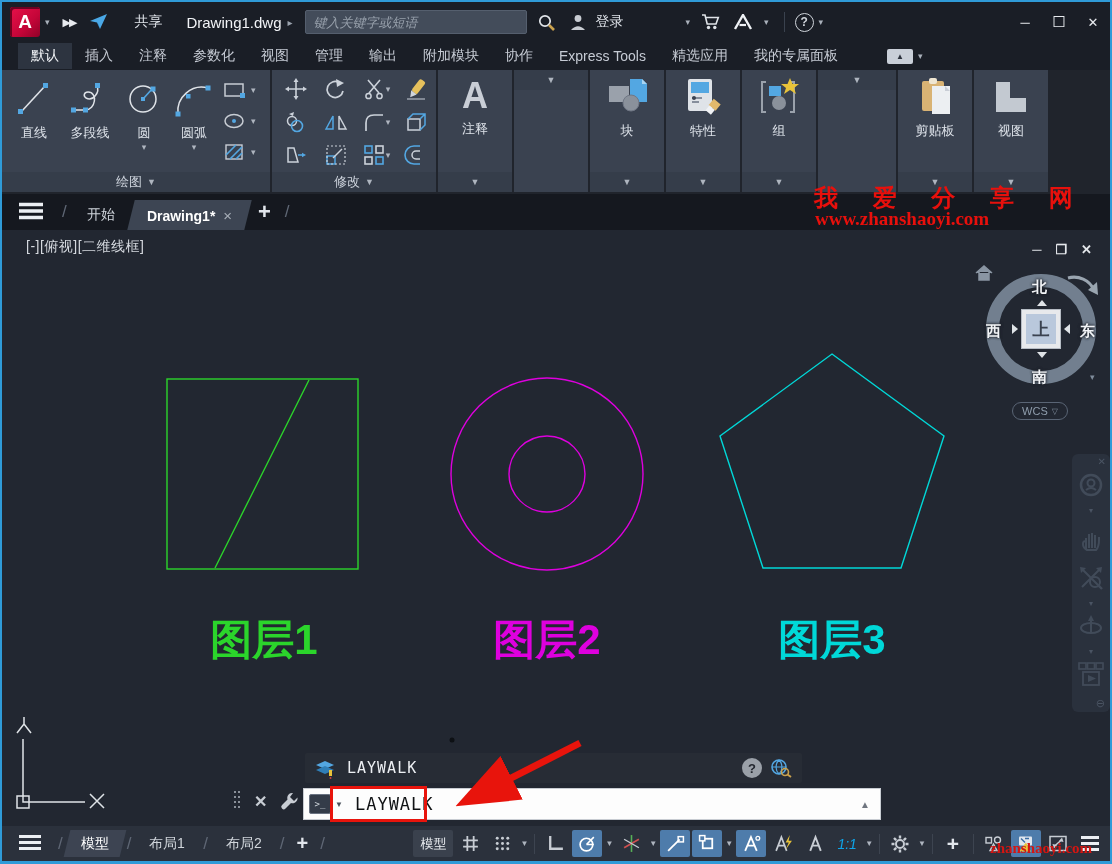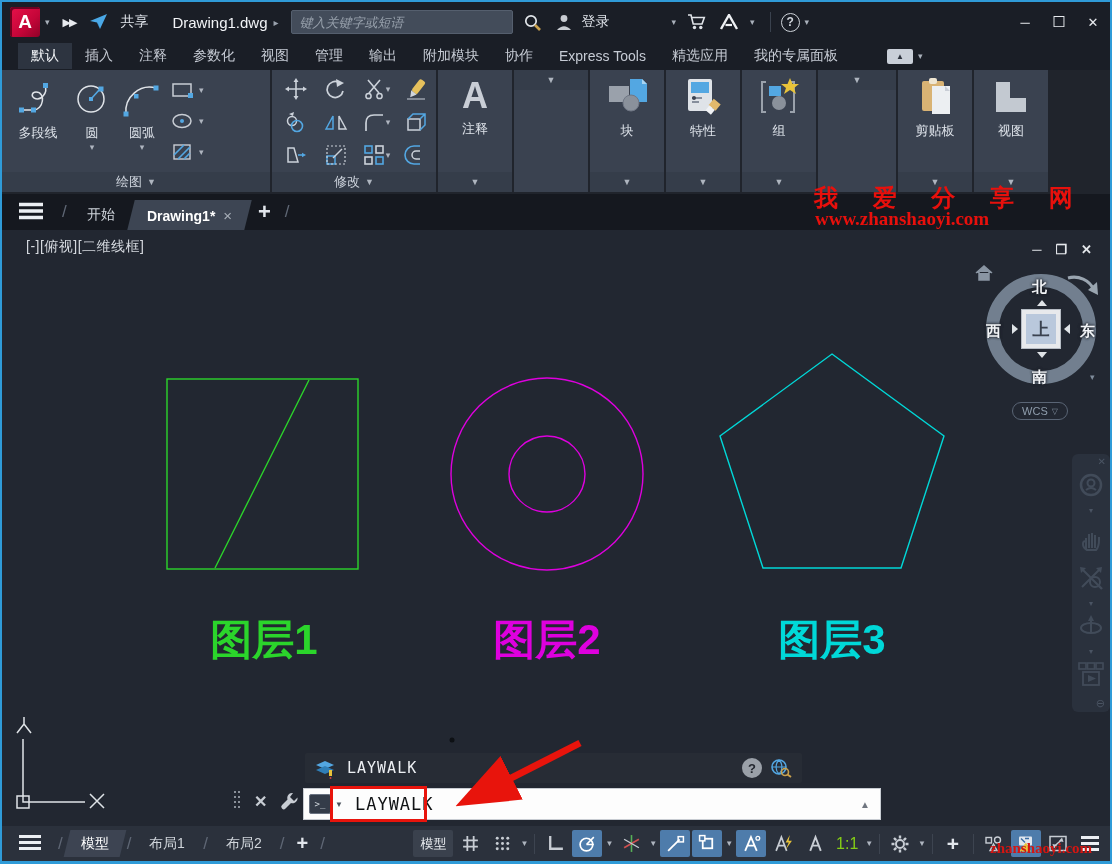--- a/index.html
+++ b/index.html
@@ -10,21 +10,21 @@
   .abs{position:absolute;}
 
   
   .titlebar{position:absolute;top:0;left:0;width:1108px;height:40px;background:#1a1e26;display:flex;align-items:center;}
   .acad-logo{width:30px;height:30px;margin-left:8px;border-radius:3px;
      background:linear-gradient(135deg,#e9114b 0%,#c40538 60%,#8f0228 100%);
      display:flex;align-items:center;justify-content:center;color:#fff;font-weight:bold;font-size:19px;
      box-shadow:2px 2px 0 #6b0220 inset;}
   .dd{color:#aab1bb;font-size:9px;margin:0 5px;}
   .chev2{color:#e8ebef;font-size:11px;letter-spacing:-2px;margin:0 8px;}
-  .share-lbl{color:#dfe3e9;margin-left:5px;text-align:right;}
+  .share-lbl{color:#dfe3e9;margin-left:19px;text-align:right;}
   .doc-title{color:#f2f4f7;font-size:15px;margin:0 6px 0 24px;}
   .tiny-arrow{color:#9aa2ad;font-size:10px;margin-right:12px;}
   .search-box{width:222px;height:24px;background:#434c5a;border:1px solid #555f6e;border-radius:2px;
      color:#e8ebef;font-style:italic;font-size:13px;padding:0 8px;outline:none;}
   .search-box::placeholder{color:#98a1ac;font-style:italic;}
   .tb-ico{margin:0 6px;display:inline-flex;align-items:center;}
   .login-lbl{color:#dfe3e9;margin-left:2px;}
   .tb-sep{width:1px;height:20px;background:#3a424e;margin:0 10px;}
   .winbtn{width:34px;height:26px;display:flex;align-items:center;justify-content:center;color:#e8ebef;font-size:13px;}
   .qm-circle{width:19px;height:19px;border:1.6px solid #cfd4da;border-radius:50%;display:flex;align-items:center;justify-content:center;
@@ -115,21 +115,21 @@
   .sbtab{height:27px;display:flex;align-items:center;padding:0 14px;color:#cfd4da;font-size:14px;transform:skewX(-14deg);}
   .sbtab>span{transform:skewX(14deg);}
   .sbtab.active{background:#3d4452;color:#fff;}
   .sb-add{color:#e2e6ec;font-size:20px;margin:0 8px;font-weight:bold;}
   .sb-right{margin-left:auto;display:flex;align-items:center;height:100%;margin-right:4px;}
   .sb-tile{height:27px;min-width:30px;display:flex;align-items:center;justify-content:center;padding:0 3px;margin:0 1px;border-radius:2px;}
   .sb-tile.active{background:#4e7cab;}
   .sb-tile.modelbtn{background:#3a414d;color:#eceff3;font-size:13px;padding:0 7px;}
   .sb-dd{color:#aeb5bf;font-size:8px;padding:0 2px;}
   .sb-div{width:1px;height:20px;background:#3d4450;margin:0 4px;}
-  .sb-scale{color:#84cc16;font-size:16px;}
+  .sb-scale{color:#0ea5e9;font-size:14px;font-style:italic;}
 
   
   .wm1{position:absolute;left:812px;top:180px;color:#e8100c;font-size:24px;font-weight:bold;letter-spacing:14px;z-index:60;white-space:nowrap;}
   .wm2{position:absolute;left:813px;top:206px;color:#e8100c;font-family:"Liberation Serif",serif;font-weight:bold;font-size:19px;z-index:60;white-space:nowrap;}
   .wm3{position:absolute;left:988px;top:838px;color:#d51511;font-family:"Liberation Serif",serif;font-weight:bold;font-size:15px;z-index:60;white-space:nowrap;}
 </style>
 </head>
 <body>
 
 <div class="app">
@@ -200,20 +200,28 @@
     <span class="rtab">精选应用</span>
     <span class="rtab">我的专属面板</span>
     <span class="collapse-btn">▲</span>
     <span class="dd">▾</span>
   </div>
 
   <div class="ribbon">
 
     <div class="panel" style="width:268px;">
       <div class="panel-body" style="padding-left:6px;">
+        <div class="tool" style="width:52px;">
+          <svg width="40" height="46" viewBox="0 0 40 46">
+            <line x1="7" y1="36" x2="31" y2="10" stroke="#dfe3e8" stroke-width="1.6"></line>
+            <rect x="4" y="33" width="5" height="5" fill="#53a7e2"></rect>
+              <rect x="29" y="7" width="5" height="5" fill="#53a7e2"></rect>
+          </svg>
+          <span class="tool-lbl">直线</span>
+        </div>
         <div class="tool" style="width:60px;">
           <svg width="44" height="46" viewBox="0 0 44 46">
             <path d="M5 34 H17 M17 34 C28 34 30 16 20 16 M20 16 C16 16 15 20 18 22 C25 26 32 16 29 10" fill="none" stroke="#dfe3e8" stroke-width="1.5"></path>
             <rect x="3" y="31.5" width="5" height="5" fill="#53a7e2"></rect>
               <rect x="15" y="31.5" width="5" height="5" fill="#53a7e2"></rect>
               <rect x="27" y="7" width="5" height="5" fill="#53a7e2"></rect>
           </svg>
           <span class="tool-lbl">多段线</span>
         </div>
         <div class="tool" style="width:48px;">

